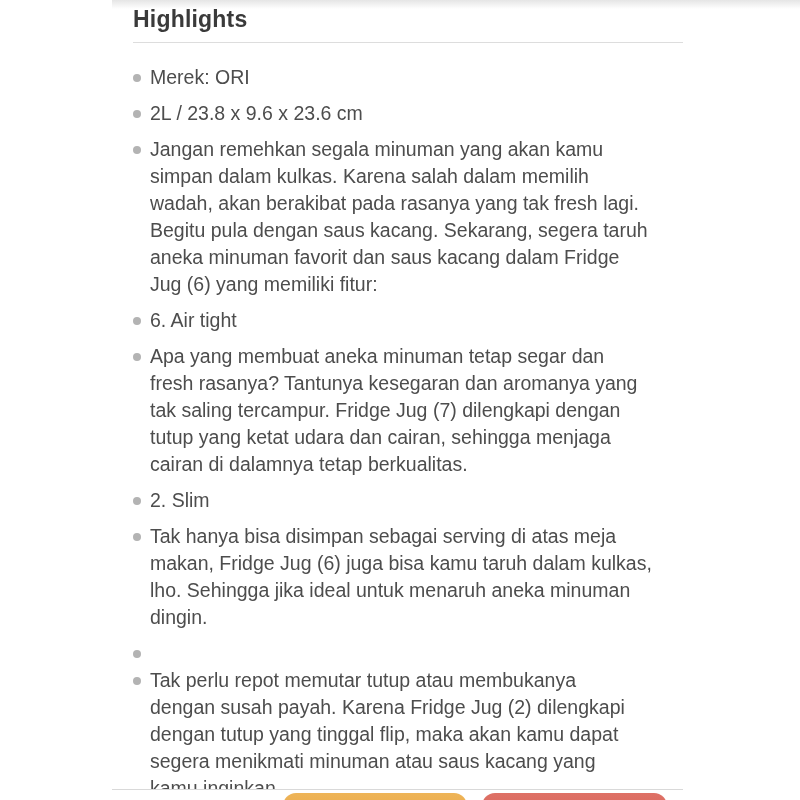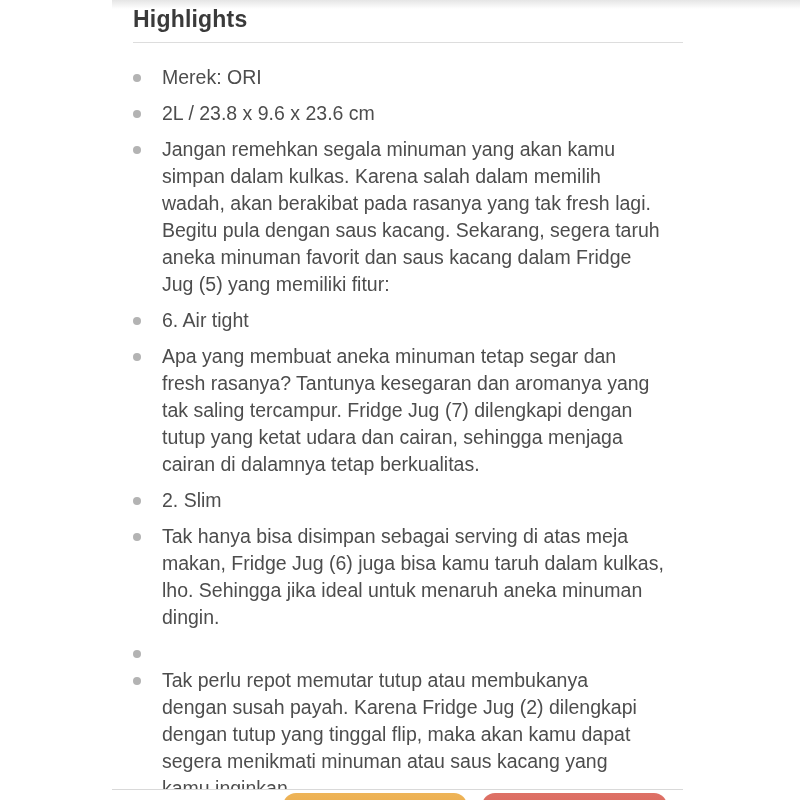--- a/index.html
+++ b/index.html
@@ -49,21 +49,20 @@
     border-top: 1px solid #dddddd;
   }
   ul.highlights {
     list-style: none;
     margin: 21px 0 0 0;
     padding: 0 0 0 21px;
   }
   ul.highlights li {
     display: flex;
     align-items: flex-start;
-    gap: 12px;
   }
   ul.highlights li + li {
     margin-top: 9px;
   }
   .dot {
     flex: 0 0 auto;
     width: 8px;
     height: 8px;
     border-radius: 50%;
     background: #b3b3b3;
@@ -121,21 +120,21 @@
         <span class="dot"></span>
         <span class="txt">2L / 23.8 x 9.6 x 23.6 cm</span>
       </li>
       <li>
         <span class="dot"></span>
         <span class="txt">Jangan remehkan segala minuman yang akan kamu
 simpan dalam kulkas. Karena salah dalam memilih
 wadah, akan berakibat pada rasanya yang tak fresh lagi.
 Begitu pula dengan saus kacang. Sekarang, segera taruh
 aneka minuman favorit dan saus kacang dalam Fridge
-Jug (5) yang memiliki fitur:</span>
+Jug (6) yang memiliki fitur:</span>
       </li>
       <li>
         <span class="dot"></span>
         <span class="txt">6. Air tight</span>
       </li>
       <li>
         <span class="dot"></span>
         <span class="txt">Apa yang membuat aneka minuman tetap segar dan
 fresh rasanya? Tantunya kesegaran dan aromanya yang
 tak saling tercampur. Fridge Jug (7) dilengkapi dengan

